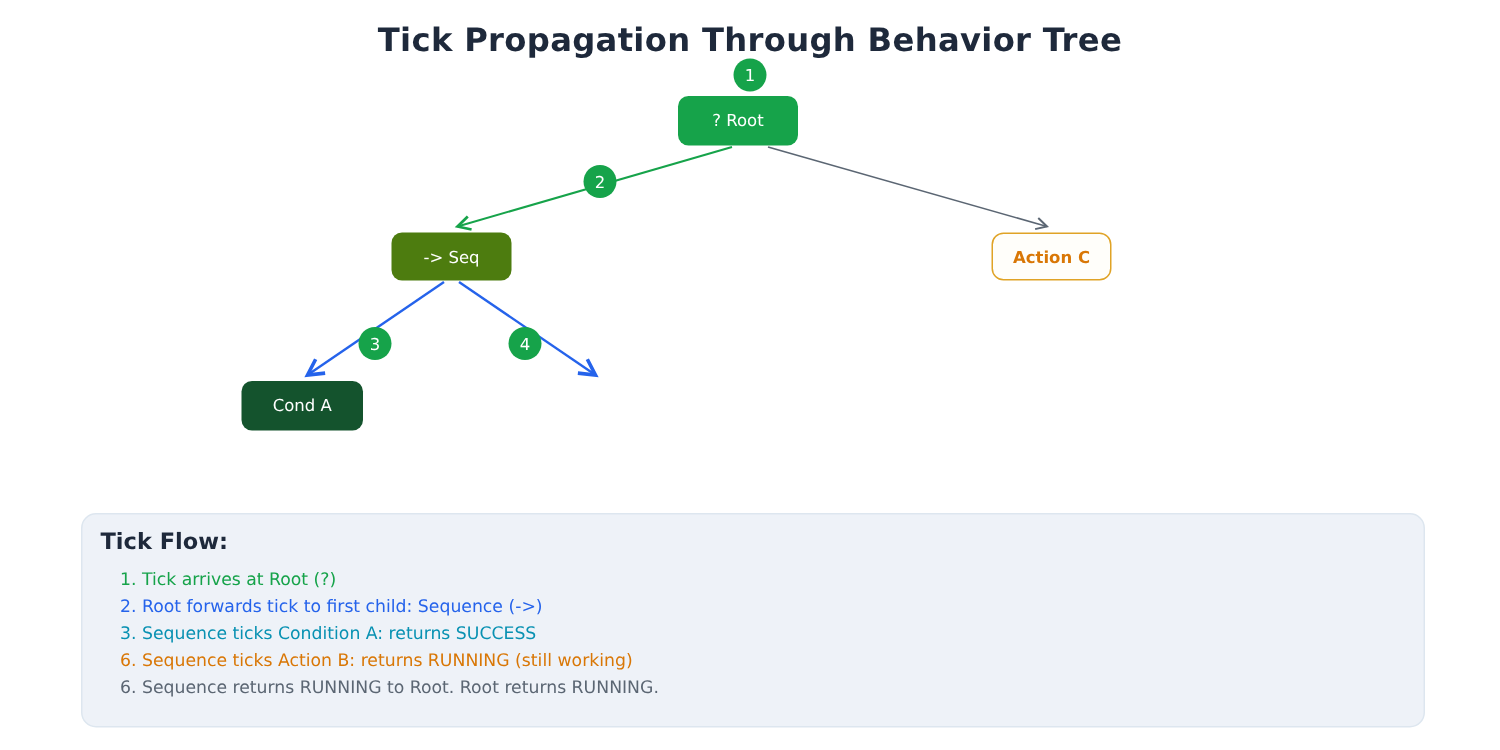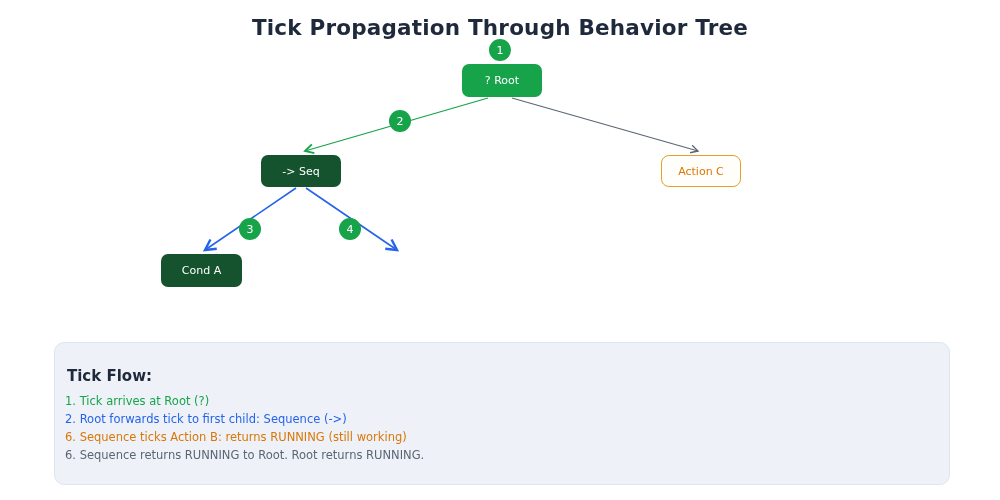--- a/index.html
+++ b/index.html
@@ -18,47 +18,47 @@
   }
 
   svg.edges { position: absolute; top: 0; left: 0; pointer-events: none; }
 
   .node {
     position: absolute;
     display: flex; align-items: center; justify-content: center;
     font-size: 11px; border-radius: 7px;
     color: #ffffff; text-align: center;
   }
-  .node-root   { left: 462px; top: 64px;  width: 80px; height: 33px; }
+  .node-root   { left: 452px; top: 64px;  width: 80px; height: 33px; }
   .node-seq    { left: 261px; top: 155px; width: 80px; height: 32px; }
   .node-actionc{ left: 661px; top: 155px; width: 80px; height: 32px;
-                 background: #fffefa; border: 1.5px solid; border-radius: 8px; }
+                 background: #fffefa; border: 1.5px solid; border-radius: 8px; font-weight: bold; }
   .node-conda  { left: 161px; top: 254px; width: 81px; height: 33px; }
   .node-actionb{ left: 361px; top: 254px; width: 80px; height: 33px; }
 
   .badge {
     position: absolute; width: 22px; height: 22px; border-radius: 50%;
     display: flex; align-items: center; justify-content: center;
     color: #ffffff; font-size: 11px;
   }
   .badge-1 { left: 489px; top: 39px;  }
   .badge-2 { left: 389px; top: 110px; }
   .badge-3 { left: 239px; top: 218px; }
   .badge-4 { left: 339px; top: 218px; }
 
   .panel {
     position: absolute; left: 54px; top: 342px; width: 896px; height: 143px;
     border-radius: 10px; border: 1px solid;
   }
   .panel-heading {
-    margin: 24px 0 7px 12px;
+    margin: 9px 0 7px 12px;
     font-size: 15px; font-weight: 700;
   }
   .flow-item {
-    margin-left: 10px; line-height: 18px; font-size: 11.5px;
+    margin-left: 25px; line-height: 18px; font-size: 11.5px;
   }
 </style>
 </head>
 <body>
 
 <div class="stage">
 
   <h1 class="page-title" style="color: rgb(30, 41, 59);">Tick Propagation Through Behavior Tree</h1>
 
   <svg class="edges" width="1000" height="340" viewBox="0 0 1000 340">
@@ -74,33 +74,34 @@
       </marker>
     </defs>
     <line x1="488" y1="98" x2="305" y2="151" stroke="#16a34a" stroke-width="1.3" marker-end="url(#arr-green)"></line>
     <line x1="512" y1="98" x2="698" y2="151" stroke="#5b6673" stroke-width="1.1" marker-end="url(#arr-gray)"></line>
     <line x1="296" y1="188" x2="205" y2="250" stroke="#2563eb" stroke-width="1.6" marker-end="url(#arr-blue)"></line>
     <line x1="306" y1="188" x2="397" y2="250" stroke="#2563eb" stroke-width="1.6" marker-end="url(#arr-blue)"></line>
   </svg>
 
   <div class="node node-root" style="background-color: rgb(22, 163, 74);">? Root</div>
 
-  <div class="node node-seq" style="background-color: #14532d;">-&gt; Seq</div>
+  <div class="node node-seq" style="background-color: #4d7c0f;">-&gt; Seq</div>
 
   <div class="node node-actionc" style="border-color: rgb(224, 163, 38); color: rgb(217, 119, 6);">Action C</div>
 
   <div class="node node-conda" style="background-color: #14532d;">Cond A</div>
 
 
   <div class="badge badge-1" style="background-color: rgb(22, 163, 74);">1</div>
   <div class="badge badge-2" style="background-color: rgb(22, 163, 74);">2</div>
   <div class="badge badge-3" style="background-color: rgb(22, 163, 74);">3</div>
   <div class="badge badge-4" style="background-color: rgb(22, 163, 74);">4</div>
 
   <section class="panel" style="background-color: rgb(238, 242, 248); border-color: rgb(221, 230, 239);">
     <h2 class="panel-heading" style="color: rgb(30, 41, 59);">Tick Flow:</h2>
     <div class="flow-item" style="color: rgb(22, 163, 74);">1. Tick arrives at Root (?)</div>
     <div class="flow-item" style="color: rgb(37, 99, 235);">2. Root forwards tick to first child: Sequence (-&gt;)</div>
+    <div class="flow-item" style="color: rgb(8, 145, 178);">3. Sequence ticks Condition A: returns SUCCESS</div>
     <div class="flow-item" style="color: rgb(217, 119, 6);">6. Sequence ticks Action B: returns RUNNING (still working)</div>
     <div class="flow-item" style="color: rgb(91, 102, 115);">6. Sequence returns RUNNING to Root. Root returns RUNNING.</div>
   </section>
 
 </div>
 
 </body></html>

